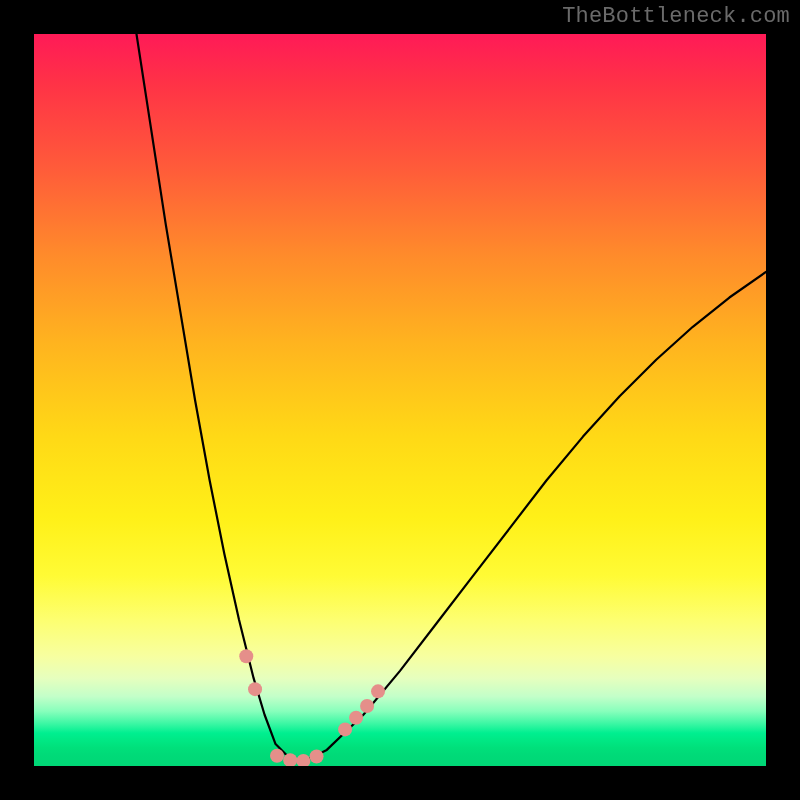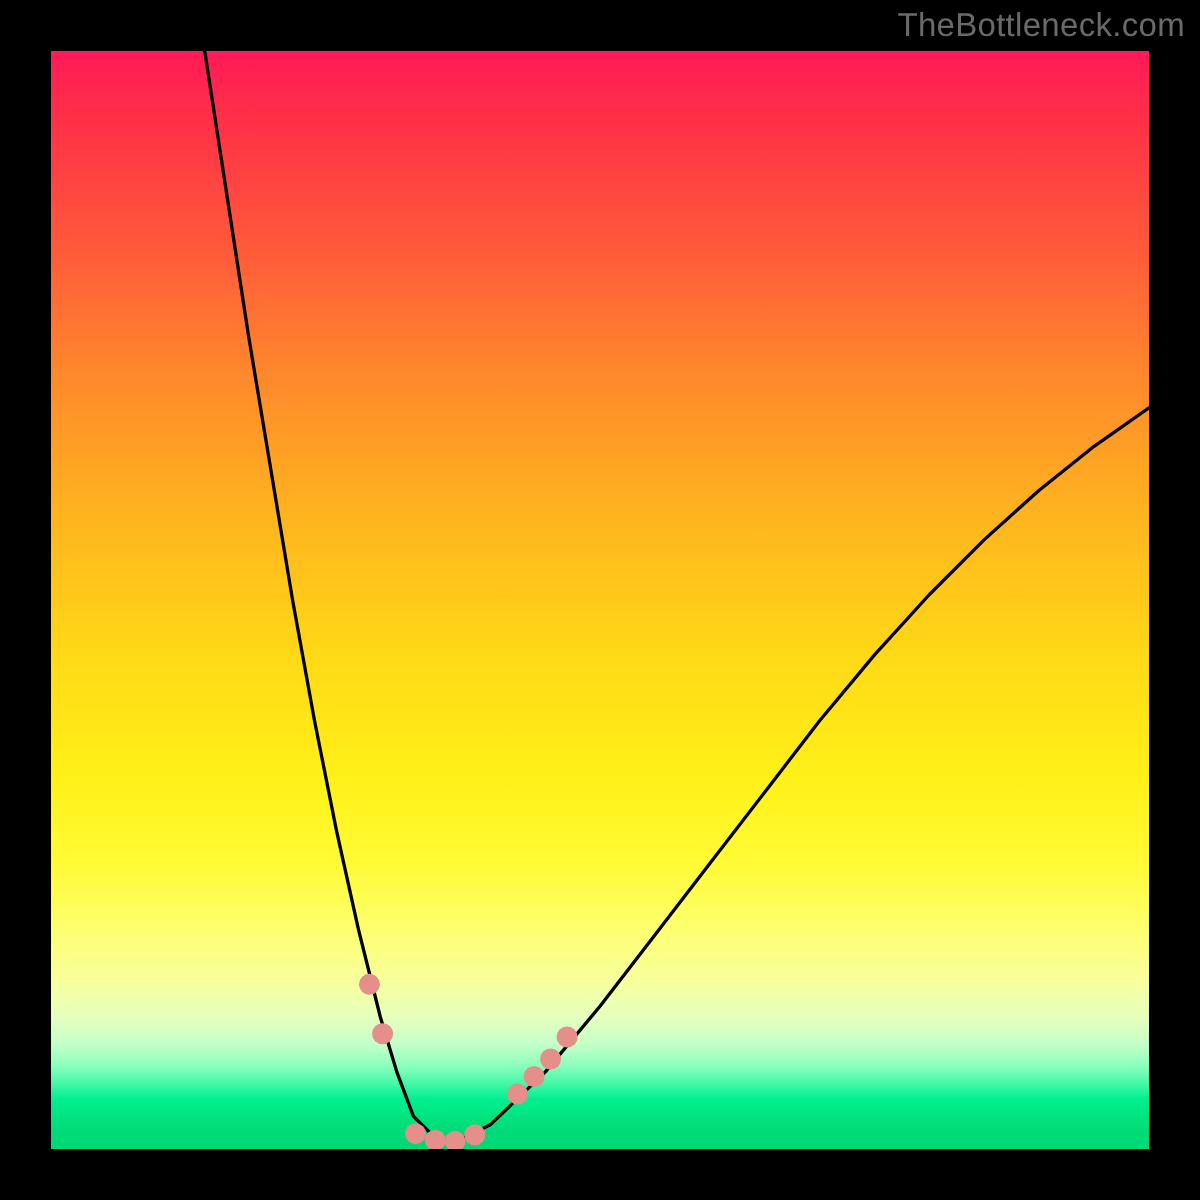--- a/index.html
+++ b/index.html
@@ -14,21 +14,21 @@
     position: relative;
     width: 800px;
     height: 800px;
     background: #000;
   }
   .watermark {
     position: absolute;
     top: 4px;
     right: 10px;
     color: #6a6a6a;
-    font-family: Liberation Sans, sans-serif;
+    font-family: Liberation Mono, monospace;
     font-size: 22px;
     font-weight: 500;
     letter-spacing: 0.2px;
     z-index: 10;
   }
   .plot-area {
     position: absolute;
     left: 34px;
     top: 34px;
     width: 732px;

